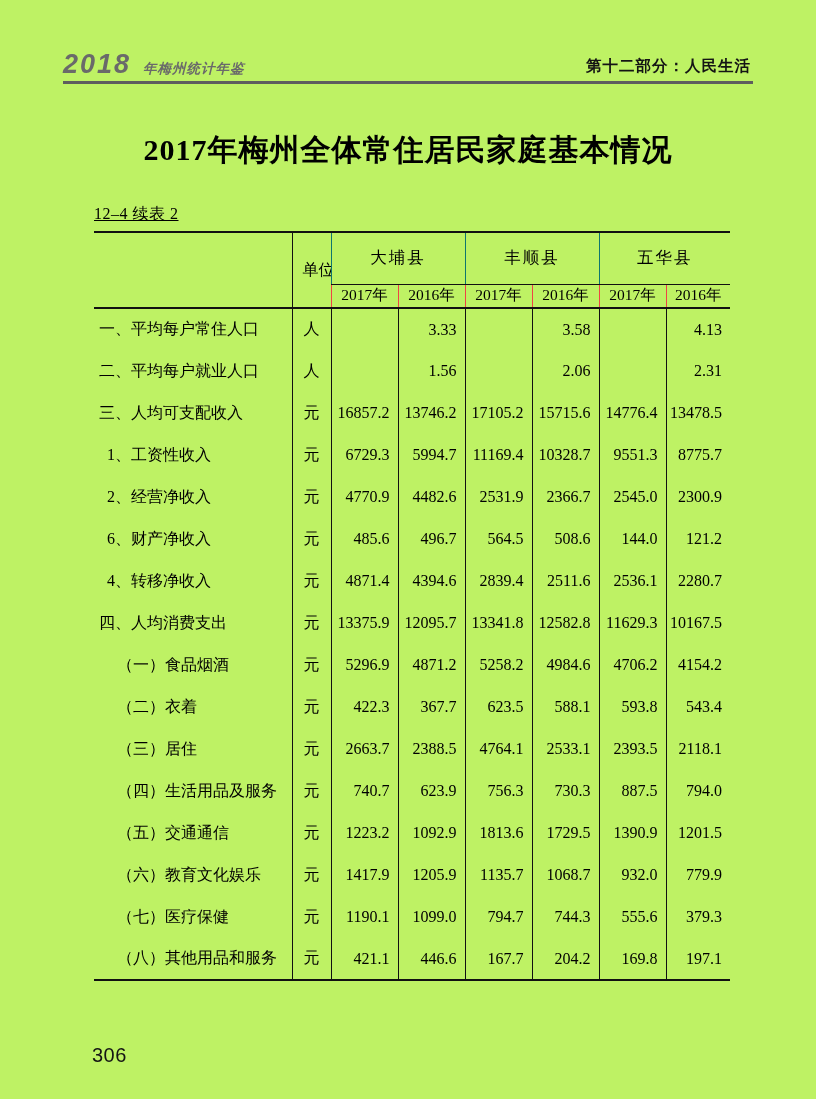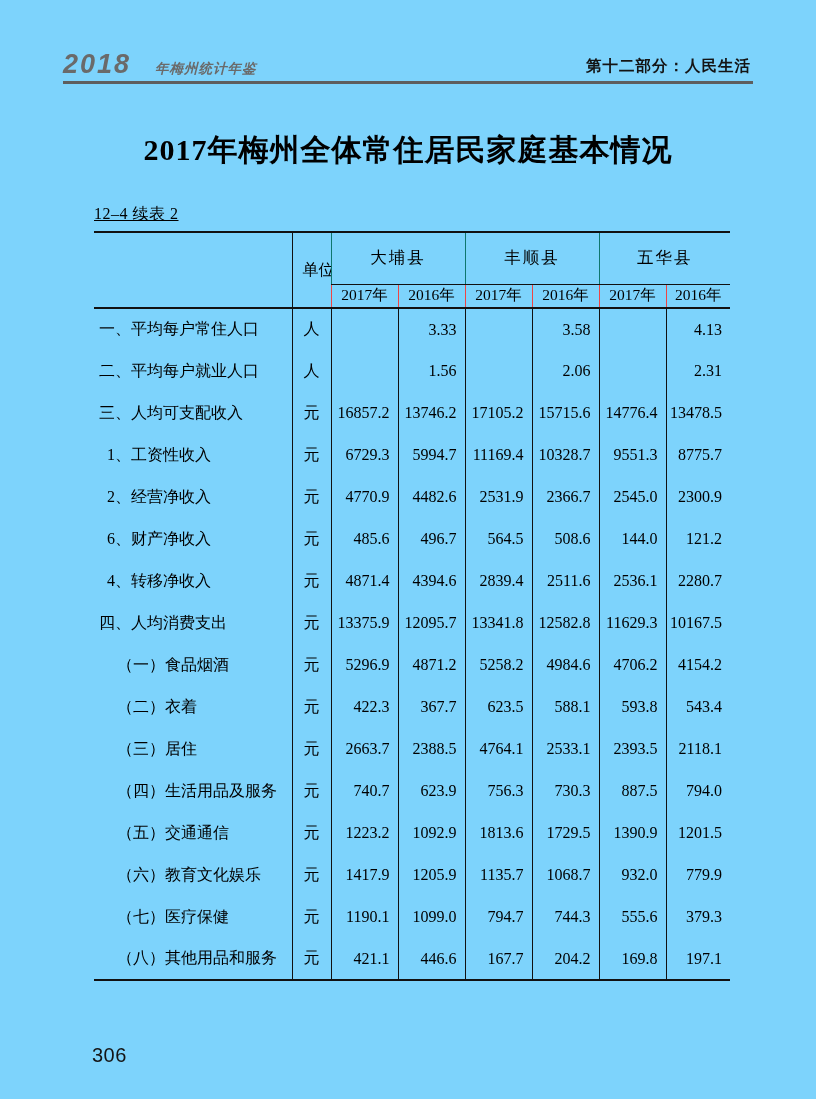--- a/index.html
+++ b/index.html
@@ -2,21 +2,21 @@
 <html><head>
 <meta charset="utf-8">
 <style>
   * { margin: 0; padding: 0; box-sizing: border-box; }
   html, body { background: #e8e8e8; }
   .page {
     position: relative;
     width: 816px;
     height: 1099px;
     margin: 0 auto;
-    background: #7dd3fc;
+    background: #bef264;
     font-family: "Liberation Serif", "DejaVu Serif", serif;
     color: #000;
     overflow: hidden;
   }
 
   
   .running-head {
     position: absolute;
     left: 63px;
     right: 63px;
@@ -29,21 +29,21 @@
     bottom: 6px;
     display: flex;
     align-items: baseline;
     color: #6a6a6a;
     font-family: "Liberation Sans", "DejaVu Sans", sans-serif;
     font-style: italic;
     font-weight: bold;
     white-space: nowrap;
   }
   .rh-year { font-size: 27px; letter-spacing: 2px; line-height: 1; }
-  .rh-book { font-size: 13.5px; margin-left: 24px; letter-spacing: 1px; }
+  .rh-book { font-size: 13.5px; margin-left: 12px; letter-spacing: 1px; }
   .rh-right {
     position: absolute;
     right: 2px;
     bottom: 7px;
     font-family: "Liberation Sans", "DejaVu Sans", sans-serif;
     font-weight: bold;
     font-size: 15.5px;
     letter-spacing: 1px;
     color: #141414;
     white-space: nowrap;

